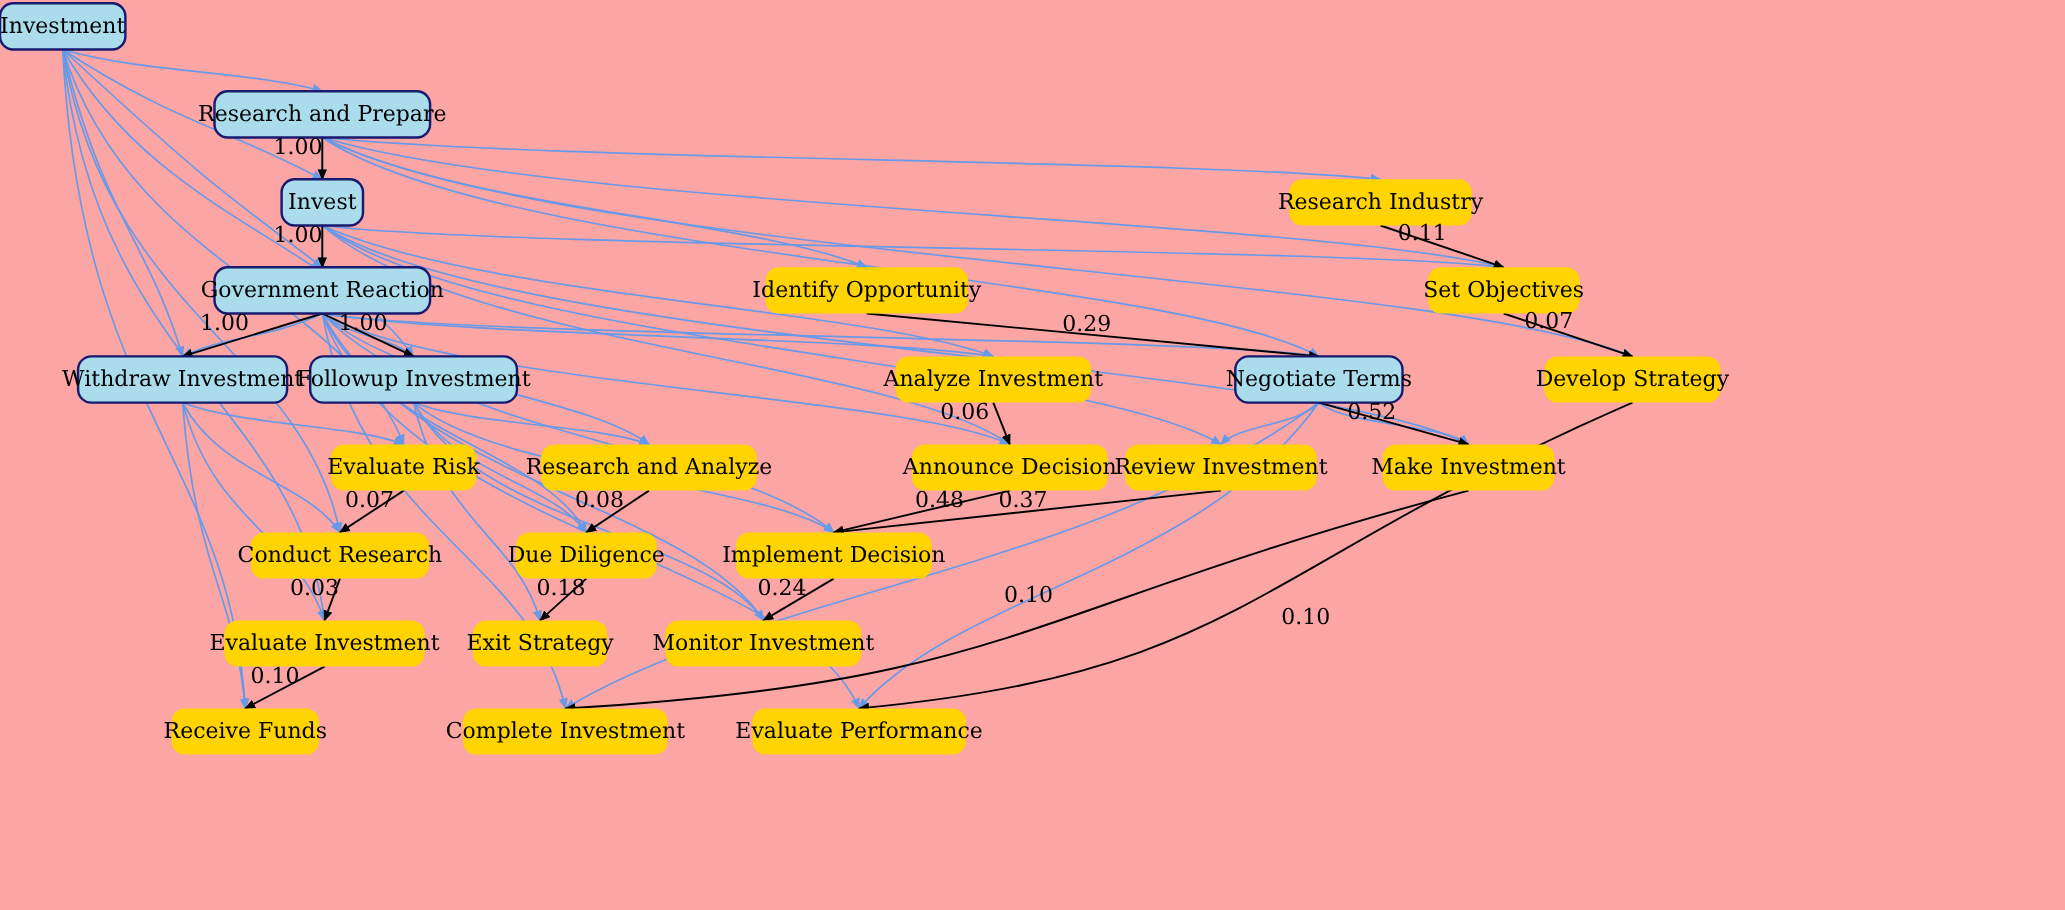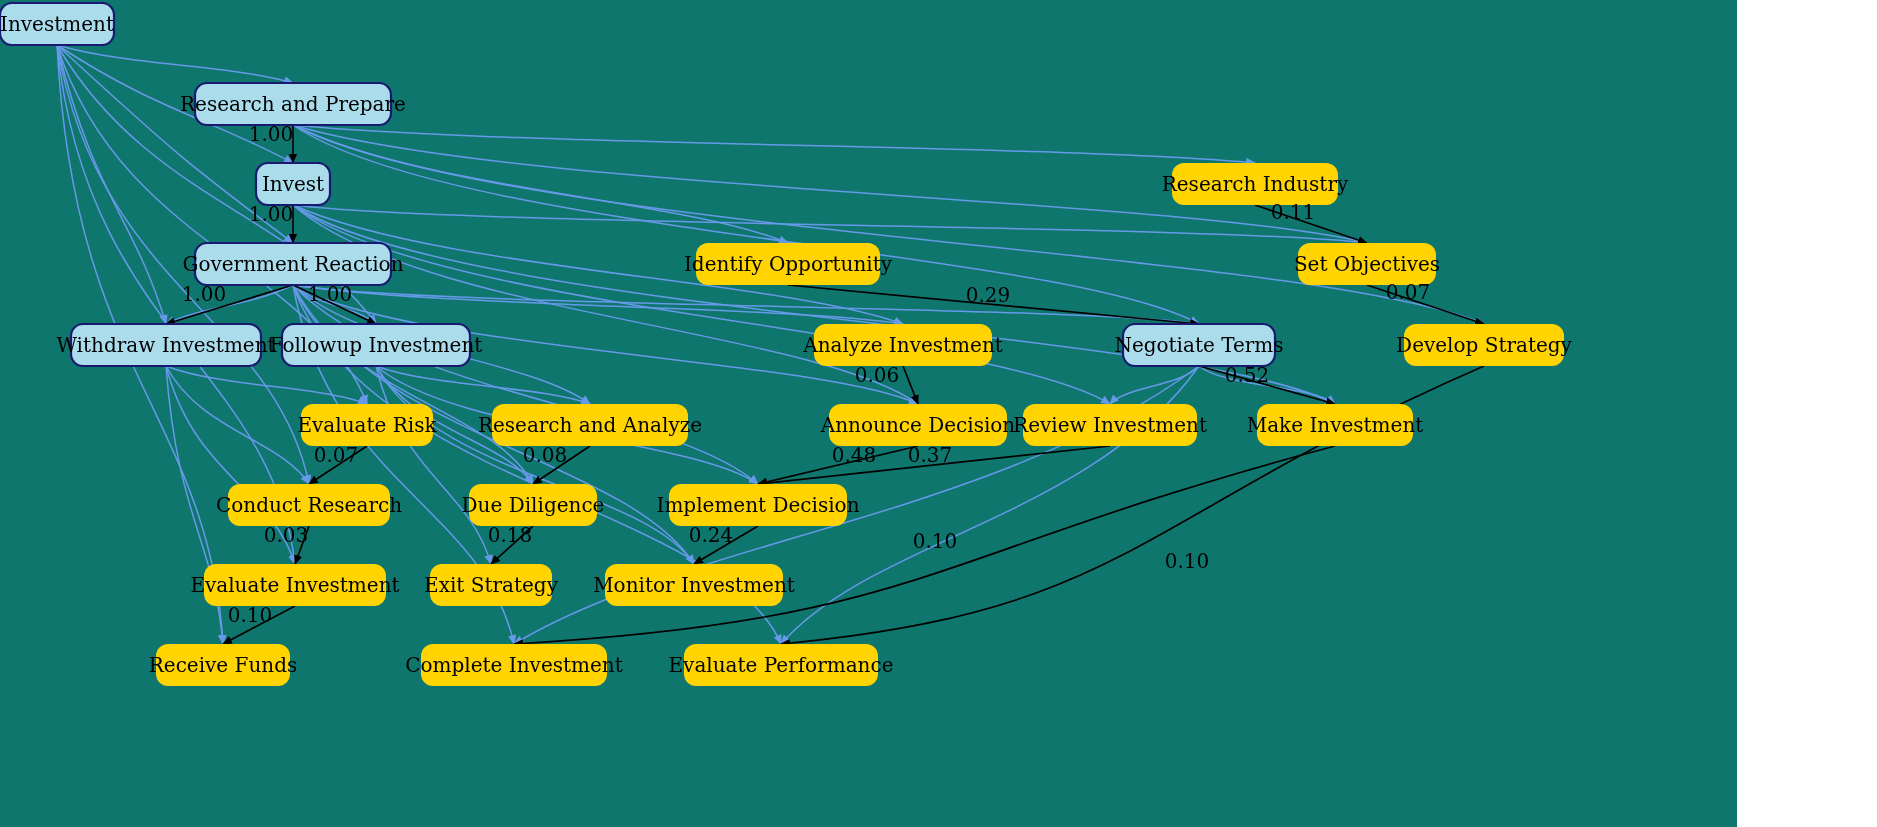--- a/index.html
+++ b/index.html
@@ -2,23 +2,23 @@
 <html><head>
 <meta charset="utf-8">
 <style>
   html, body {
     margin: 0;
     padding: 0;
     background: #ffffff;
   }
   #graph-root {
     position: relative;
-    width: 1737px;
+    width: 1877px;
     height: 827px;
-    background: #0f766e;
+    background: #fca5a5;
     font-family: "DejaVu Serif", "Liberation Serif", serif;
     overflow: hidden;
   }
   svg#graph-canvas {
     position: absolute;
     left: 0;
     top: 0;
     width: 1877px;
     height: 827px;
     display: block;

